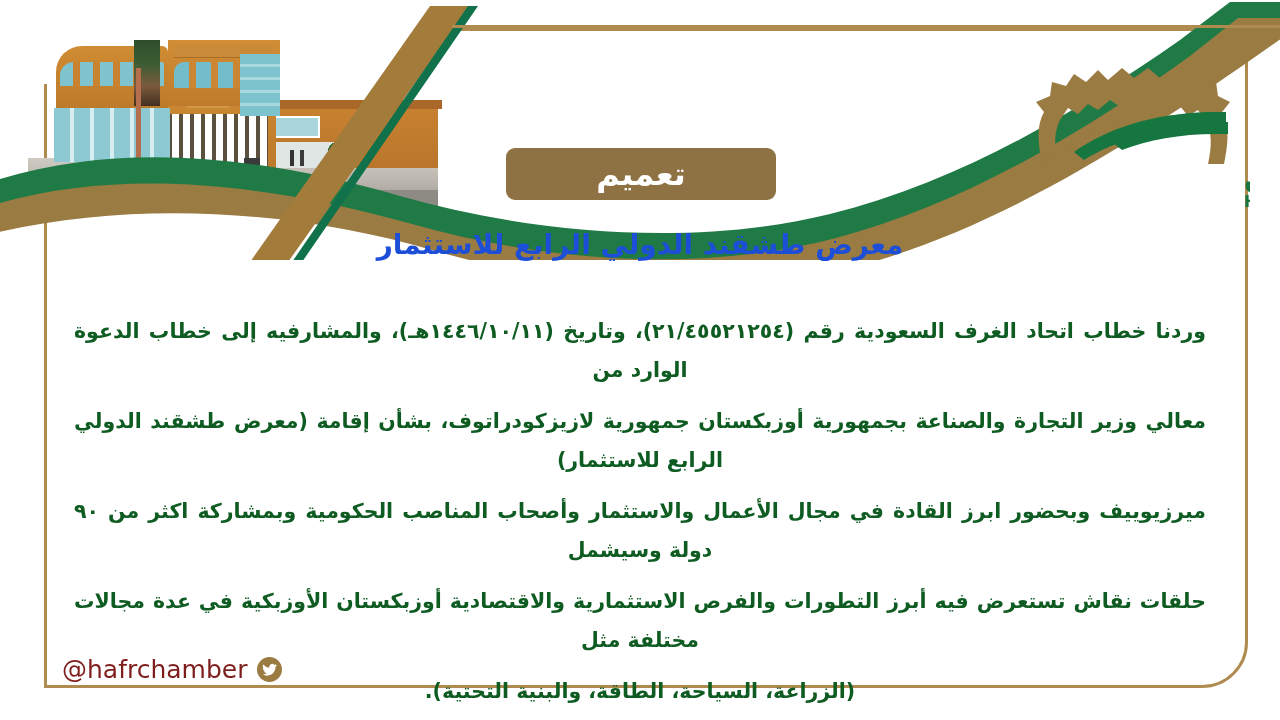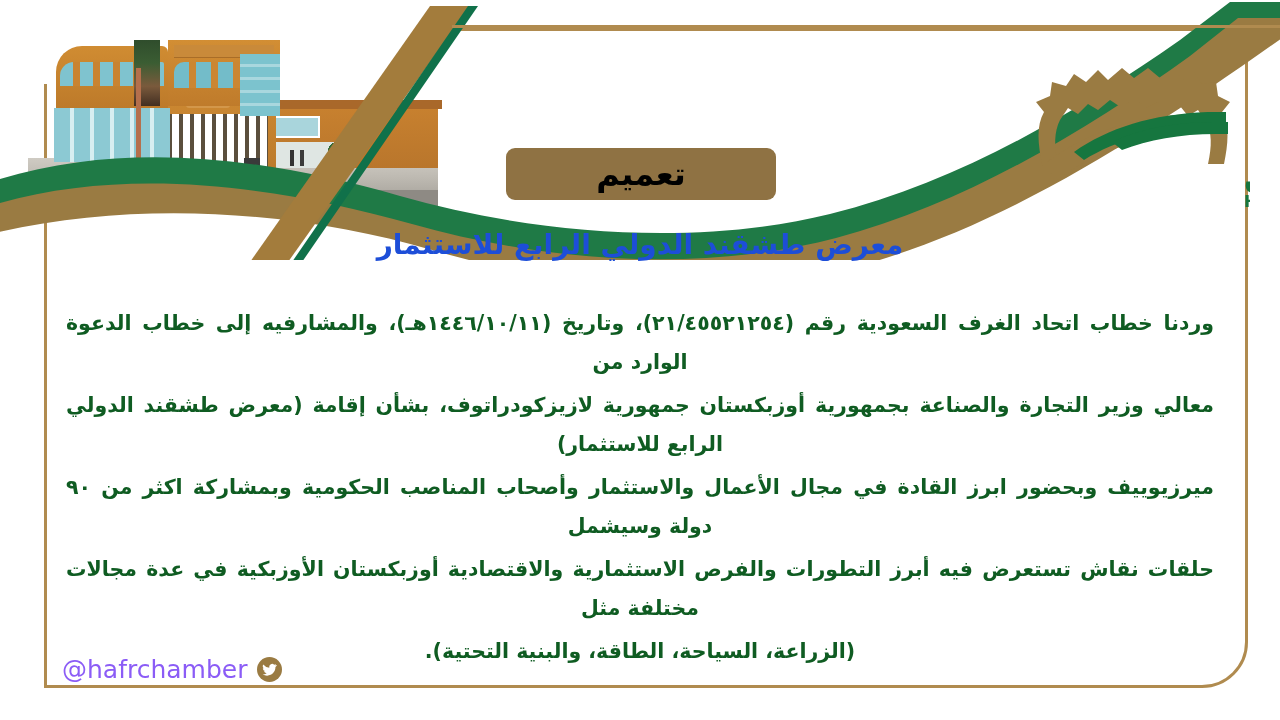--- a/index.html
+++ b/index.html
@@ -216,21 +216,21 @@
     width: 270px;
     height: 52px;
     background: #8f7243;
     border-radius: 9px;
     display: flex;
     align-items: center;
     justify-content: center;
     z-index: 7;
   }
   .title-pill span {
-    color: #000000;
+    color: #ffffff;
     font-size: 32px;
     font-weight: bold;
     letter-spacing: 1px;
     line-height: 1;
   }
 
   
   .subtitle {
     position: absolute;
     left: 0;
@@ -251,21 +251,21 @@
     top: 300px;
     z-index: 7;
     color: #0f5c22;
     font-size: 20.5px;
     font-weight: bold;
     line-height: 39px;
     text-align: center;
     direction: rtl;
   }
   .body-text p {
-    margin: 4px;
+    margin: 12px;
   }
   .para-main {
     text-align: justify;
     text-align-last: center;
   }
 
   
   .social {
     position: absolute;
     left: 62px;
@@ -276,21 +276,21 @@
     z-index: 8;
   }
   .tw-badge {
     width: 25px; height: 25px;
     border-radius: 50%;
     background: #9a7b42;
     display: flex; align-items: center; justify-content: center;
   }
   .tw-badge svg { display: block; }
   .social-handle {
-    color: #8b5cf6;
+    color: #7f1d1d;
     font-size: 25px;
     font-family: "DejaVu Sans", "Liberation Sans", sans-serif;
     direction: ltr;
   }
 </style>
 </head>
 <body>
 
 <div id="poster">
 

